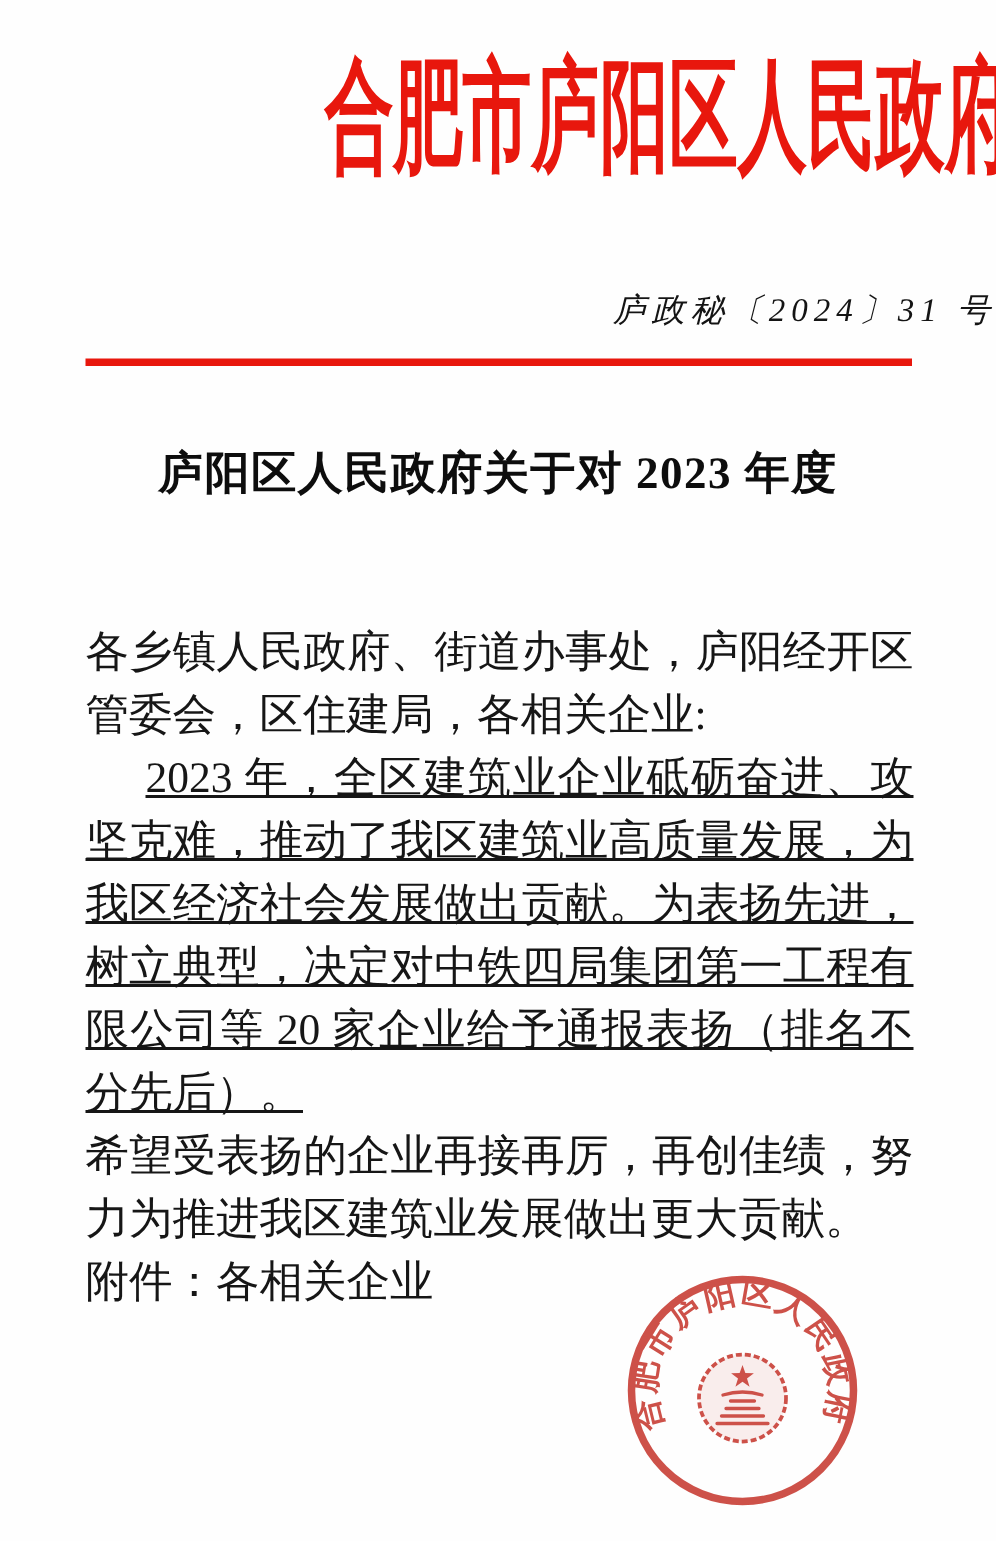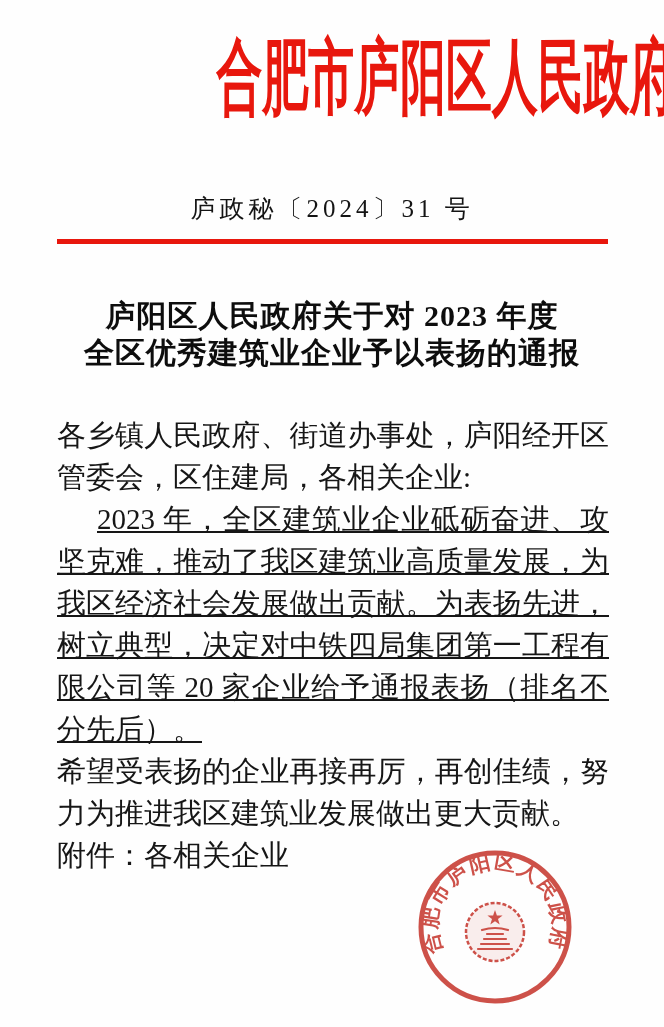--- a/index.html
+++ b/index.html
@@ -38,24 +38,25 @@
     transform-origin: center;
     letter-spacing: 0px;
   }
 
   
   .doc-number {
     position: absolute;
     top: 192px;
     left: 0;
     width: 100%;
-    text-align: center;
-    font-size: 25px;
+    text-align: right;
+    font-size: 22px;
     letter-spacing: 4px;
     color: #141414;
+    font-style: italic;
   }
 
   
   .red-line {
     position: absolute;
     top: 239px;
     left: 57px;
     width: 551px;
     height: 5px;
     background: var(--header-red, #e8170d);
@@ -151,21 +152,20 @@
   <div class="org-title">
     <span class="stretch">合肥市庐阳区人民政府文件</span>
   </div>
 
   <div class="doc-number">庐政秘〔2024〕31 号</div>
 
   <div class="red-line"></div>
 
   <div class="doc-title">
     <div>庐阳区人民政府关于对 2023 年度</div>
-    <div>全区优秀建筑业企业予以表扬的通报</div>
   </div>
 
   <div class="body-text">
     <p>各乡镇人民政府、街道办事处，庐阳经开区管委会，区住建局，各相关企业:</p>
     <p class="p-first-indent">2023 年，全区建筑业企业砥砺奋进、攻坚克难，推动了我区建筑业高质量发展，为我区经济社会发展做出贡献。为表扬先进，树立典型，决定对中铁四局集团第一工程有限公司等 20 家企业给予通报表扬（排名不分先后）。</p>
     <p class="p-block-indent">希望受表扬的企业再接再厉，再创佳绩，努力为推进我区建筑业发展做出更大贡献。</p>
     <p class="attachment">附件：各相关企业</p>
   </div>
 
   <div class="seal">

